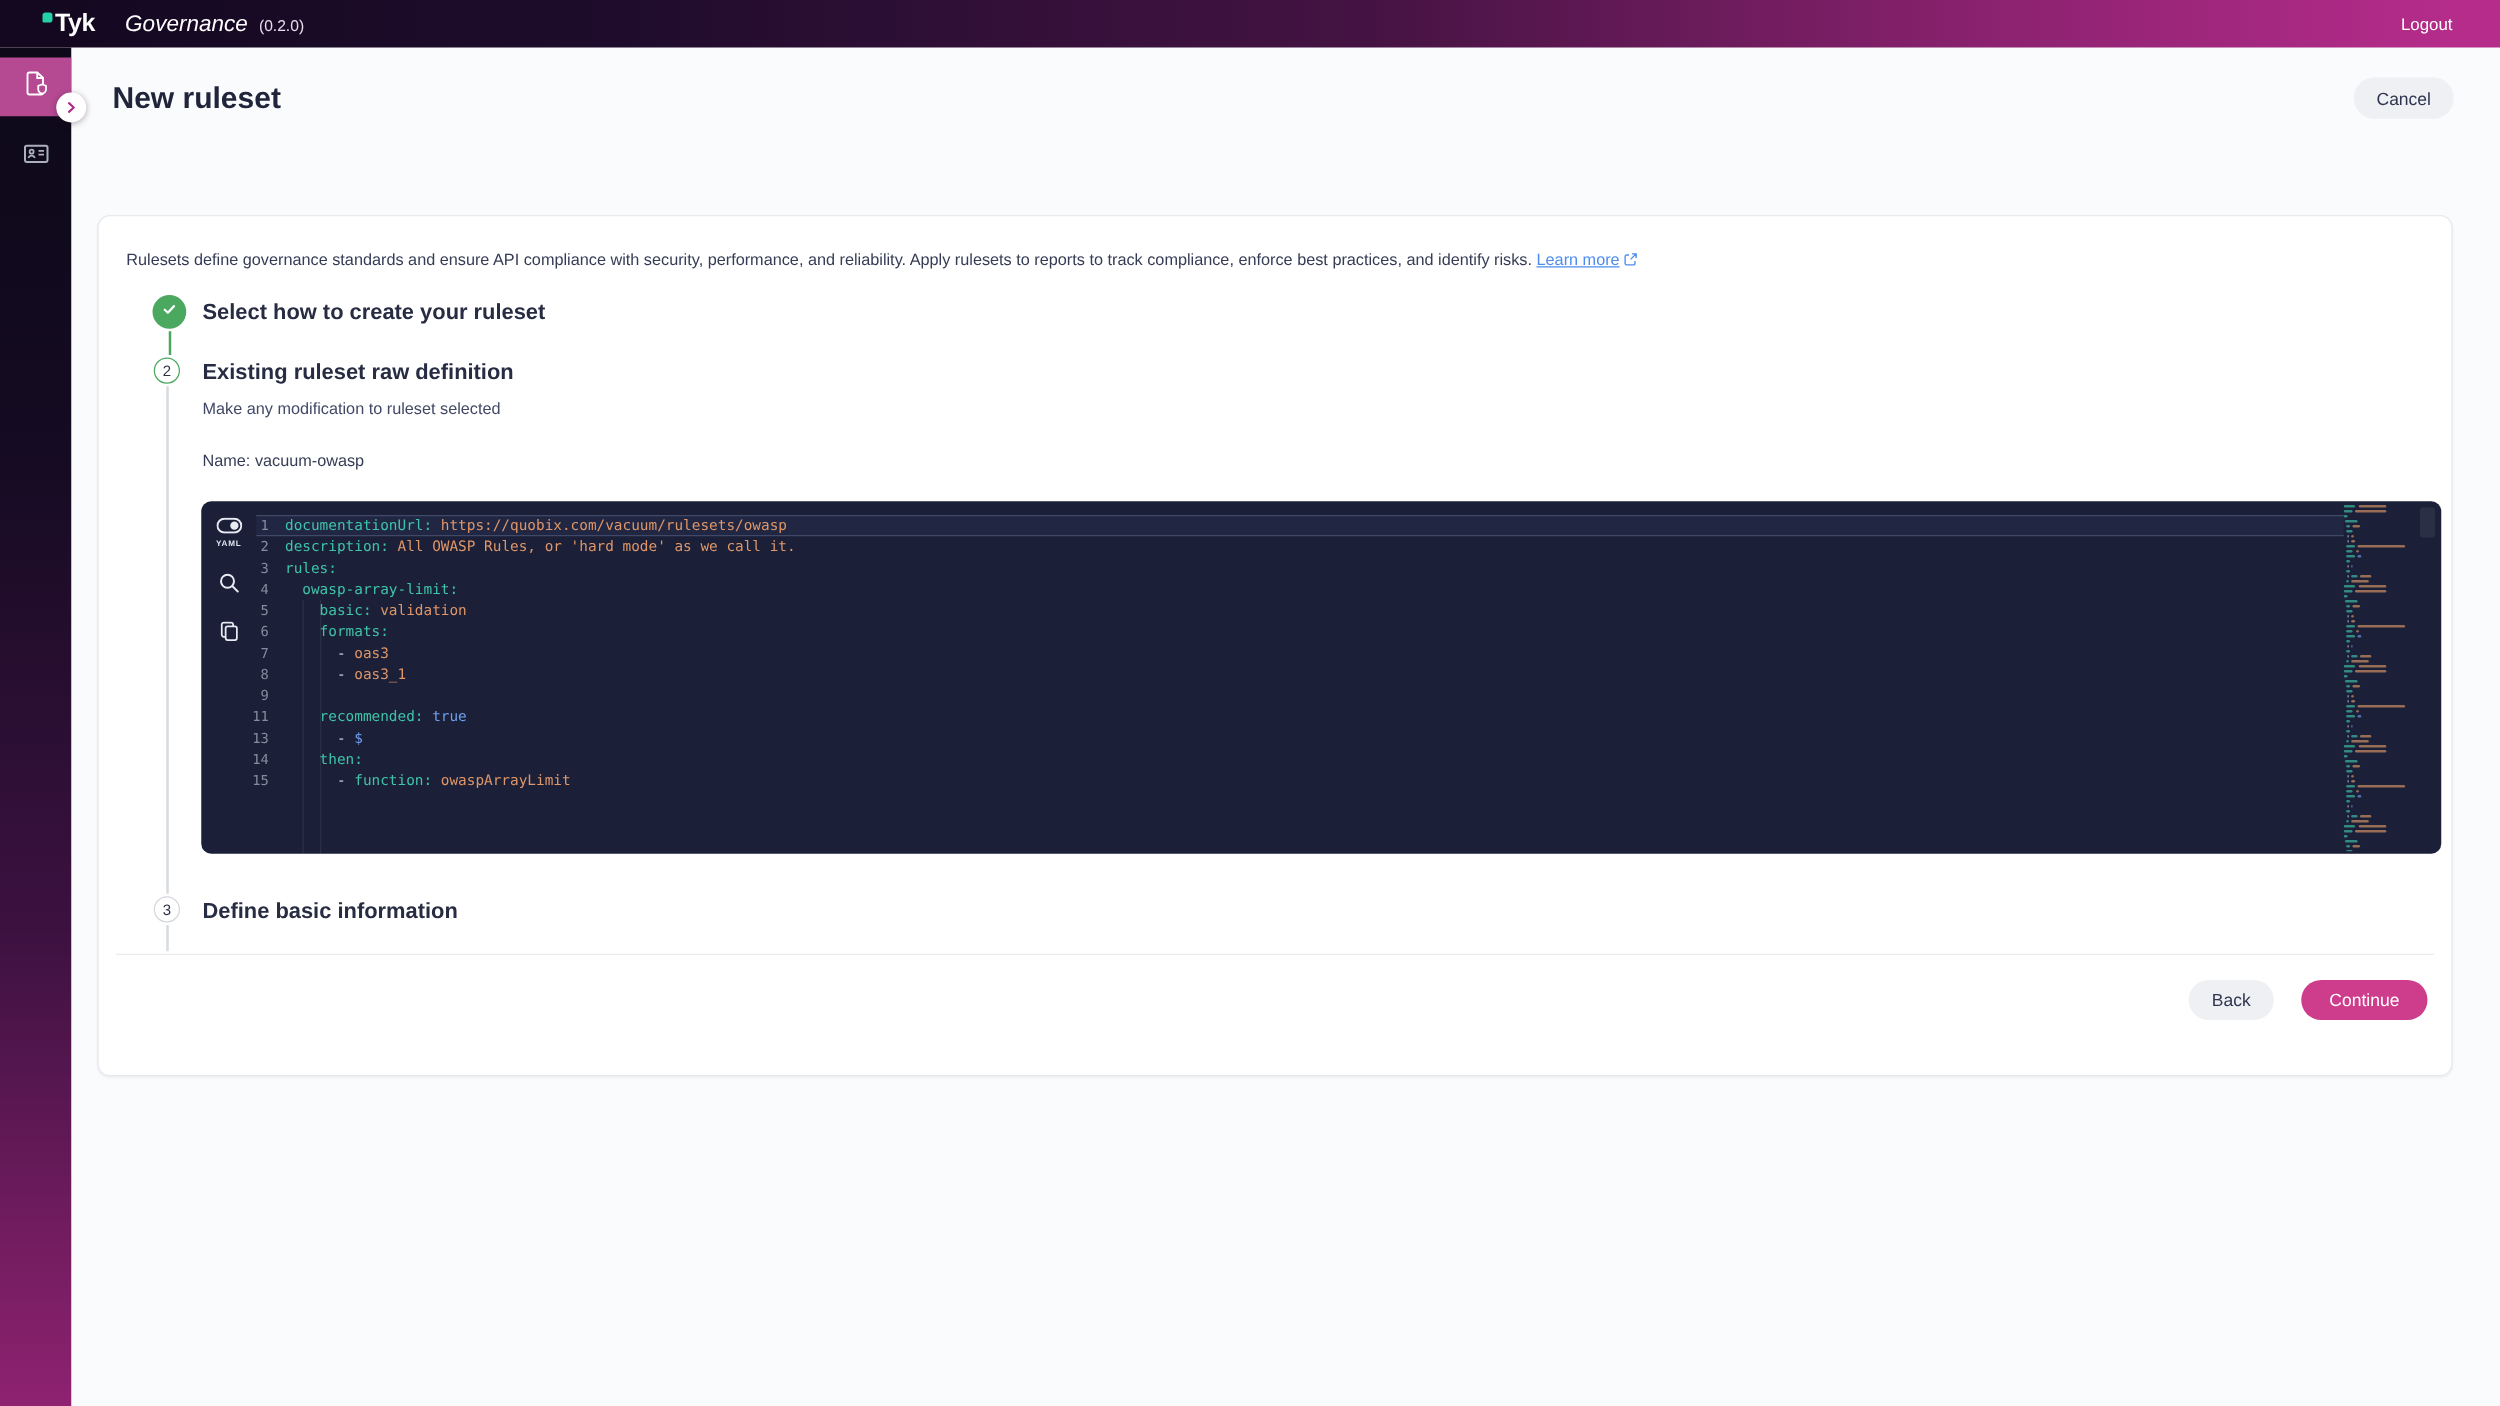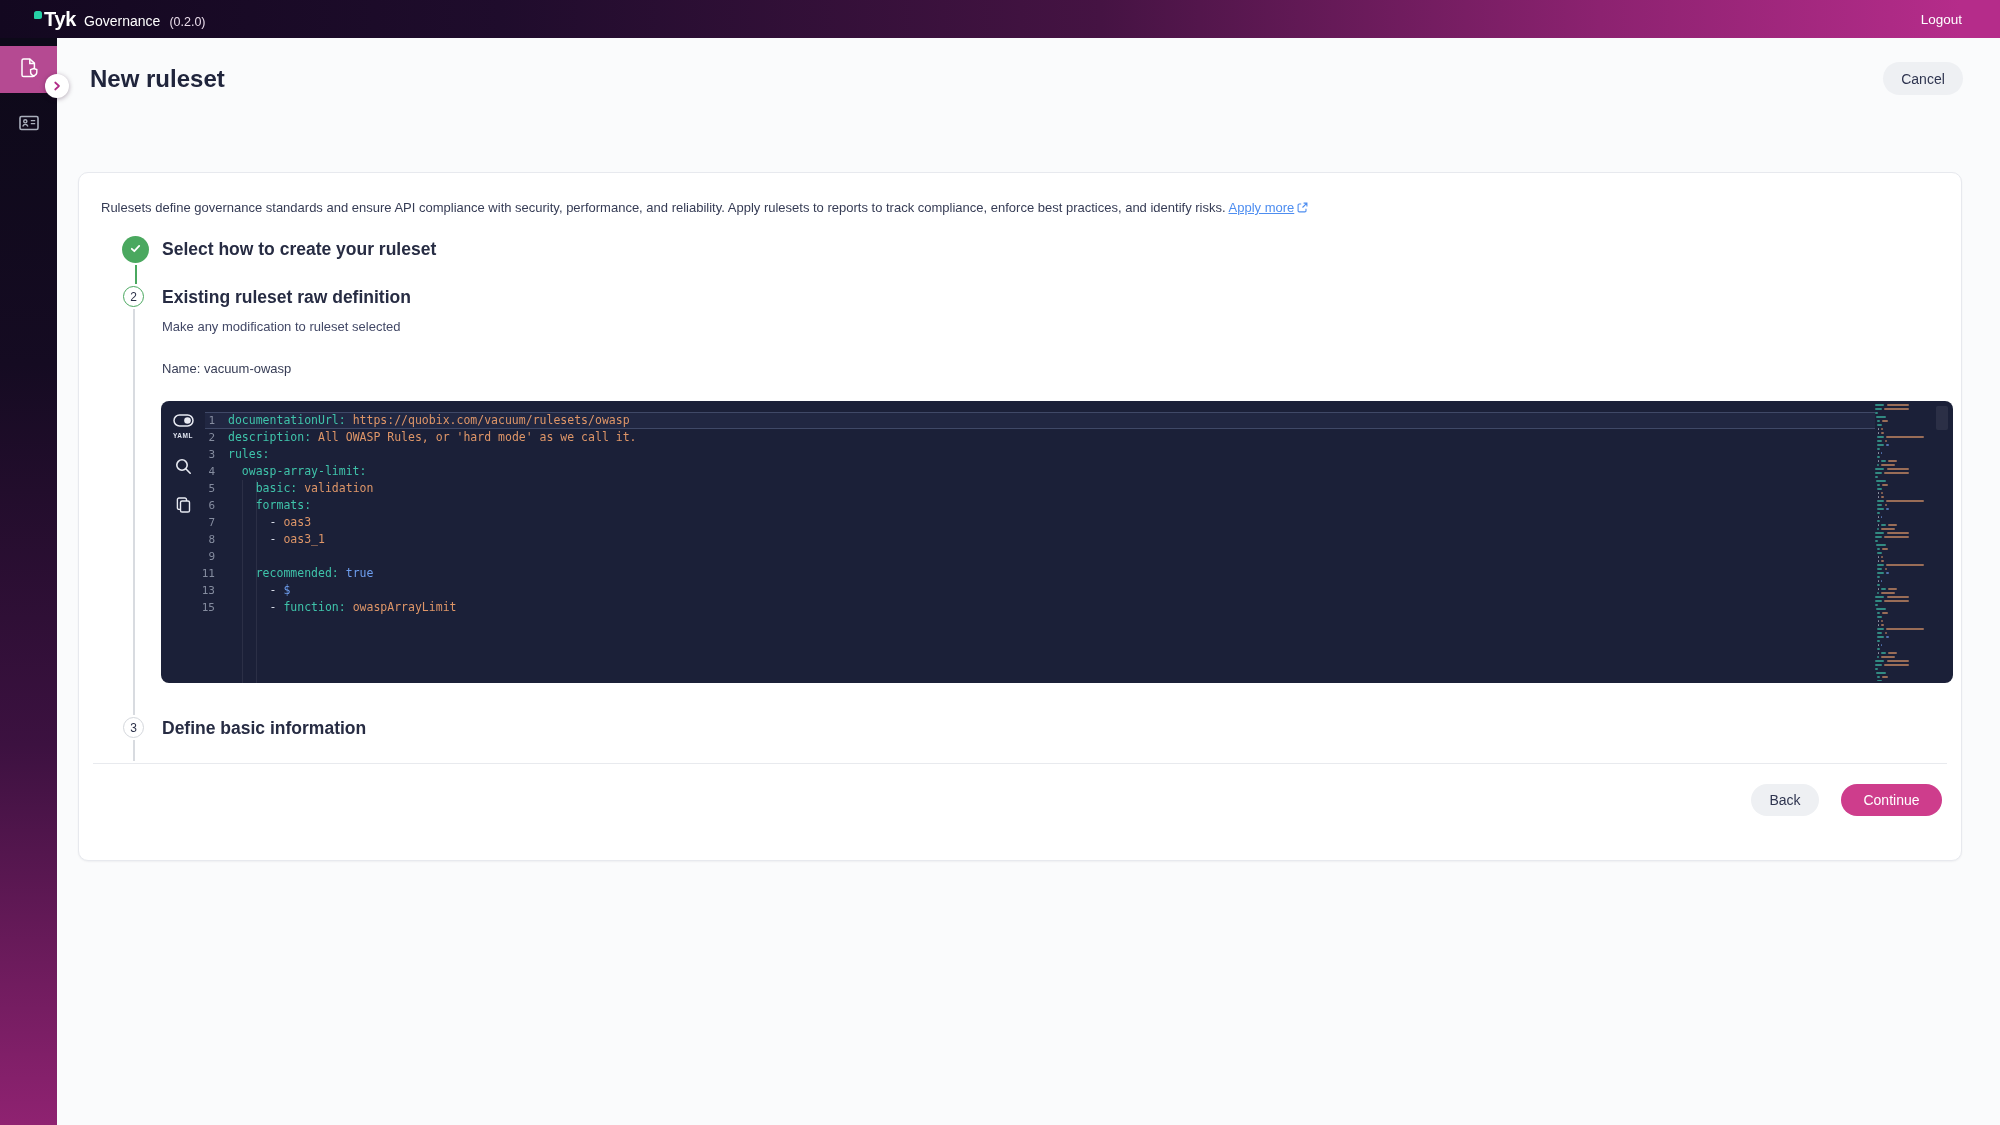--- a/index.html
+++ b/index.html
@@ -6,21 +6,21 @@
   html,body { width:2000px; height:1125px; overflow:hidden; }
   body { position:relative; font-family:"Liberation Sans", sans-serif; background:#fafbfc; }
 
   
   .topbar { position:absolute; left:0; top:0; width:2000px; height:38px;
     background:linear-gradient(90deg,#130820 0%,#1f0c2c 25%,#451343 55%,#8c2270 80%,#b52c8a 98%);
     display:flex; align-items:center; justify-content:space-between; padding:0 38px 0 34px; z-index:10; }
   .brand { display:flex; align-items:baseline; }
   .leaf { display:inline-block; width:8px; height:8px; background:#26d0a6; border-radius:2.5px 2.5px 2.5px 1px; transform:translateY(-7px); margin-right:2px; }
   .brand-tyk { color:#fff; font-size:20px; font-weight:700; letter-spacing:-0.3px; }
-  .brand-prod { color:#fff; font-size:14px; font-weight:500; margin-left:8px; }
+  .brand-prod { color:#fff; font-size:18px; font-weight:500; margin-left:24px;font-style:italic; }
   .brand-ver { color:#e9dcea; font-size:12.5px; margin-left:9px; }
   .logout { background:none; border:none; color:#fff; font-size:13.5px; font-family:inherit; cursor:pointer; }
 
   
   .sidebar { position:absolute; left:0; top:38px; bottom:0; width:57px;
     background:linear-gradient(180deg,#0d0919 0%,#150b22 30%,#3c1140 65%,#6c1b5c 85%,#8f2271 100%); z-index:5; }
   .side-item { width:57px; height:47px; display:flex; align-items:center; justify-content:center; cursor:pointer; }
   .side-item.active { background:#b54a92; margin-top:8px; }
   .side-item.plain { height:40px; margin-top:12px; color:#aab0bd; }
   .expand-btn { position:absolute; left:45px; top:74px; width:24px; height:24px; border-radius:50%; background:#fff;
@@ -130,21 +130,21 @@
 
   <div class="header-row">
     <h1 class="page-title">New ruleset</h1>
     <button class="pill btn-cancel">Cancel</button>
   </div>
 
   <section class="card">
 
     <p class="intro">
       <span>Rulesets define governance standards and ensure API compliance with security, performance, and reliability. Apply rulesets to reports to track compliance, enforce best practices, and identify risks.</span>
-      <span class="link"><span>Apply more</span><span class="ext-ic"><svg width="11" height="11" viewBox="0 0 12 12" fill="none">
+      <span class="link"><span>Learn more</span><span class="ext-ic"><svg width="11" height="11" viewBox="0 0 12 12" fill="none">
               <path d="M4.6 2.2H2.4A1.2 1.2 0 0 0 1.2 3.4v6.2a1.2 1.2 0 0 0 1.2 1.2h6.2a1.2 1.2 0 0 0 1.2-1.2V7.4" stroke="#4d8df0" stroke-width="1.2"></path>
               <path d="M7.2 1.2h3.6v3.6M10.6 1.4 6 6" stroke="#4d8df0" stroke-width="1.2"></path>
             </svg></span></span>
     </p>
 
     <div class="step-circle sc1">
       <span>
         <svg width="13" height="13" viewBox="0 0 13 13" fill="none">
             <path d="M2.8 6.8 5.3 9.2 10.2 3.9" stroke="#fff" stroke-width="1.8" stroke-linecap="round" stroke-linejoin="round"></path>
           </svg>
@@ -198,20 +198,21 @@
           <div class="crow"><span class="num">2</span><span class="txt"><span class="tk-key">description:</span><span class="tk-str"> All OWASP Rules, or 'hard mode' as we call it.</span></span></div>
           <div class="crow"><span class="num">3</span><span class="txt"><span class="tk-key">rules:</span></span></div>
           <div class="crow"><span class="num">4</span><span class="txt"><span class="tk-key">  owasp-array-limit:</span></span></div>
           <div class="crow"><span class="num">5</span><span class="txt"><span class="tk-key">    basic:</span><span class="tk-str"> validation</span></span></div>
           <div class="crow"><span class="num">6</span><span class="txt"><span class="tk-key">    formats:</span></span></div>
           <div class="crow"><span class="num">7</span><span class="txt"><span class="tk-pun">      - </span><span class="tk-str">oas3</span></span></div>
           <div class="crow"><span class="num">8</span><span class="txt"><span class="tk-pun">      - </span><span class="tk-str">oas3_1</span></span></div>
           <div class="crow"><span class="num">9</span></div>
           <div class="crow"><span class="num">11</span><span class="txt"><span class="tk-key">    recommended:</span><span class="tk-bool"> true</span></span></div>
           <div class="crow"><span class="num">13</span><span class="txt"><span class="tk-pun">      - </span><span class="tk-bool">$</span></span></div>
+          <div class="crow"><span class="num">14</span><span class="txt"><span class="tk-key">    then:</span></span></div>
           <div class="crow"><span class="num">15</span><span class="txt"><span class="tk-pun">      - </span><span class="tk-key">function:</span><span class="tk-str"> owaspArrayLimit</span></span></div>
         </div>
 
       <div class="minimap">
           <div class="mm-row">
             <span class="mm-seg mk-key" style="width: 9.35px;"></span>
             <span class="mm-sp" style="width: 0.55px;"></span>
             <span class="mm-seg mk-str" style="width: 22px;"></span>
           </div>
           <div class="mm-row">

